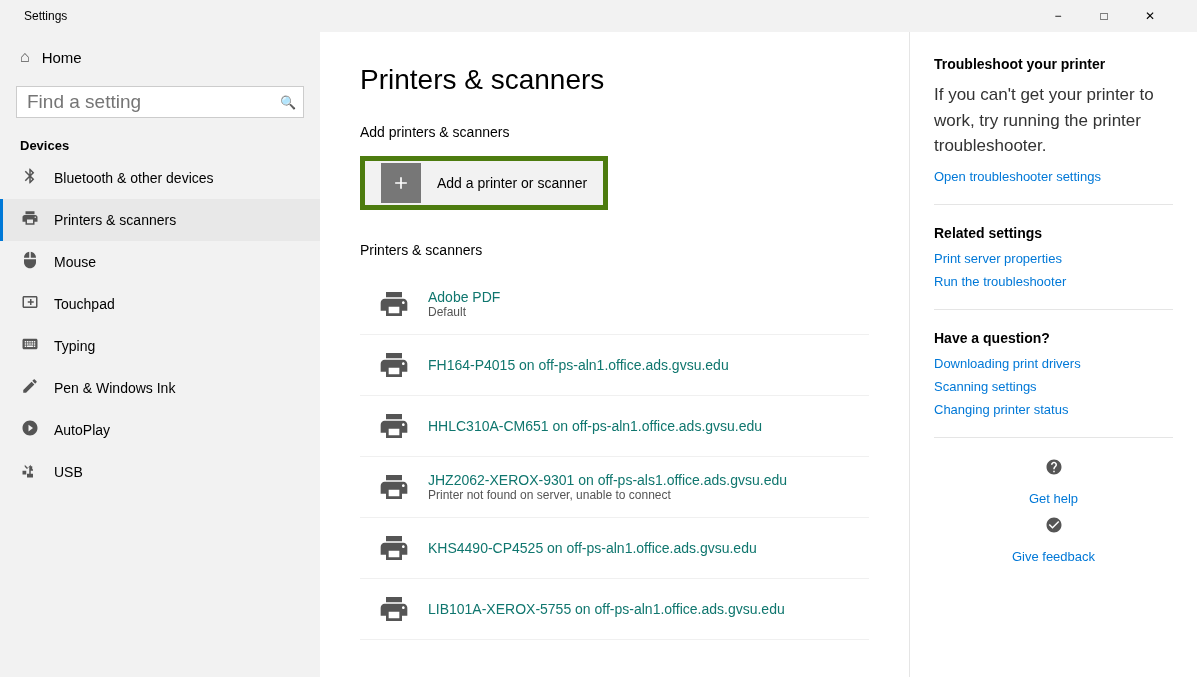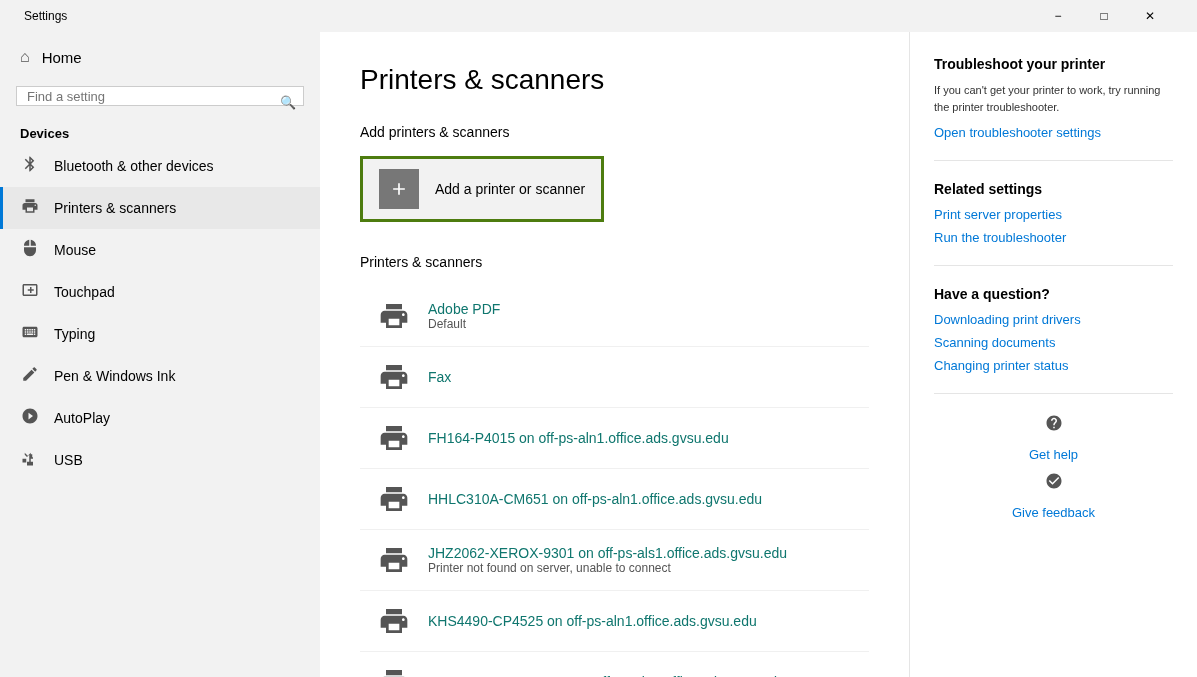--- a/index.html
+++ b/index.html
@@ -66,25 +66,25 @@
     .sidebar-home-label {
       font-size: 15px;
       color: #000;
     }
     .sidebar-search {
       margin: 4px 16px 12px 16px;
       position: relative;
     }
     .sidebar-search input {
       width: 100%;
-      height: 20px;
+      height: 32px;
       padding: 0 32px 0 10px;
       border: 1px solid #ccc;
       background: #fff;
-      font-size: 13px;
+      font-size: 19px;
       outline: none;
     }
     .search-icon-btn {
       position: absolute;
       right: 0;
       top: 0;
       height: 32px;
       width: 32px;
       border: none;
       background: transparent;
@@ -157,22 +157,22 @@
       font-weight: 400;
       color: #000;
       margin-bottom: 16px;
     }
 
     
     .add-printer-btn {
       display: flex;
       align-items: center;
       gap: 16px;
-      padding: 10px 16px;
-      border: 3px solid #4d7c0f;
+      padding: 2px 16px;
+      border: 5px solid #4d7c0f;
       background: #f2f2f2;
       cursor: pointer;
       margin-bottom: 32px;
       max-width: 400px;
     }
     .add-btn-icon {
       width: 40px;
       height: 40px;
       background: #777;
       display: flex;
@@ -230,21 +230,21 @@
       flex-shrink: 0;
       overflow-y: auto;
     }
     .right-section-title {
       font-size: 14px;
       font-weight: 600;
       color: #000;
       margin-bottom: 10px;
     }
     .right-section-text {
-      font-size: 11px;
+      font-size: 17px;
       color: #333;
       line-height: 1.5;
       margin-bottom: 10px;
     }
     .right-link {
       font-size: 13px;
       color: #0078d7;
       cursor: pointer;
       text-decoration: none;
       display: block;
@@ -399,83 +399,73 @@
             <svg class="printer-svg" viewBox="0 0 24 24" fill="#555">
                 <path d="M19 8H5c-1.66 0-3 1.34-3 3v6h4v4h12v-4h4v-6c0-1.66-1.34-3-3-3zm-3 11H8v-5h8v5zm3-7c-.55 0-1-.45-1-1s.45-1 1-1 1 .45 1 1-.45 1-1 1zm-1-9H6v4h12V3z"></path>
               </svg>
           </div>
           <div class="printer-info">
             <span class="printer-name">Adobe PDF</span>
             <span class="printer-status">Default</span>
           </div>
         </div>
 
+
         <div class="printer-item">
           <div class="printer-icon">
             <svg class="printer-svg" viewBox="0 0 24 24" fill="#555">
                 <path d="M19 8H5c-1.66 0-3 1.34-3 3v6h4v4h12v-4h4v-6c0-1.66-1.34-3-3-3zm-3 11H8v-5h8v5zm3-7c-.55 0-1-.45-1-1s.45-1 1-1 1 .45 1 1-.45 1-1 1zm-1-9H6v4h12V3z"></path>
               </svg>
           </div>
           <div class="printer-info">
-            <span class="printer-name">Fax</span>
+            <span class="printer-name">FH164-P4015 on off-ps-aln1.office.ads.gvsu.edu</span>
           </div>
         </div>
 
         <div class="printer-item">
           <div class="printer-icon">
             <svg class="printer-svg" viewBox="0 0 24 24" fill="#555">
                 <path d="M19 8H5c-1.66 0-3 1.34-3 3v6h4v4h12v-4h4v-6c0-1.66-1.34-3-3-3zm-3 11H8v-5h8v5zm3-7c-.55 0-1-.45-1-1s.45-1 1-1 1 .45 1 1-.45 1-1 1zm-1-9H6v4h12V3z"></path>
               </svg>
           </div>
           <div class="printer-info">
-            <span class="printer-name">FH164-P4015 on off-ps-aln1.office.ads.gvsu.edu</span>
+            <span class="printer-name">HHLC310A-CM651 on off-ps-aln1.office.ads.gvsu.edu</span>
           </div>
         </div>
 
         <div class="printer-item">
           <div class="printer-icon">
             <svg class="printer-svg" viewBox="0 0 24 24" fill="#555">
                 <path d="M19 8H5c-1.66 0-3 1.34-3 3v6h4v4h12v-4h4v-6c0-1.66-1.34-3-3-3zm-3 11H8v-5h8v5zm3-7c-.55 0-1-.45-1-1s.45-1 1-1 1 .45 1 1-.45 1-1 1zm-1-9H6v4h12V3z"></path>
               </svg>
           </div>
           <div class="printer-info">
-            <span class="printer-name">HHLC310A-CM651 on off-ps-aln1.office.ads.gvsu.edu</span>
+            <span class="printer-name">JHZ2062-XEROX-9301 on off-ps-als1.office.ads.gvsu.edu</span>
+            <span class="printer-status">Printer not found on server, unable to connect</span>
           </div>
         </div>
 
         <div class="printer-item">
           <div class="printer-icon">
             <svg class="printer-svg" viewBox="0 0 24 24" fill="#555">
                 <path d="M19 8H5c-1.66 0-3 1.34-3 3v6h4v4h12v-4h4v-6c0-1.66-1.34-3-3-3zm-3 11H8v-5h8v5zm3-7c-.55 0-1-.45-1-1s.45-1 1-1 1 .45 1 1-.45 1-1 1zm-1-9H6v4h12V3z"></path>
               </svg>
           </div>
           <div class="printer-info">
-            <span class="printer-name">JHZ2062-XEROX-9301 on off-ps-als1.office.ads.gvsu.edu</span>
-            <span class="printer-status">Printer not found on server, unable to connect</span>
+            <span class="printer-name">KHS4490-CP4525 on off-ps-aln1.office.ads.gvsu.edu</span>
           </div>
         </div>
 
         <div class="printer-item">
           <div class="printer-icon">
             <svg class="printer-svg" viewBox="0 0 24 24" fill="#555">
                 <path d="M19 8H5c-1.66 0-3 1.34-3 3v6h4v4h12v-4h4v-6c0-1.66-1.34-3-3-3zm-3 11H8v-5h8v5zm3-7c-.55 0-1-.45-1-1s.45-1 1-1 1 .45 1 1-.45 1-1 1zm-1-9H6v4h12V3z"></path>
               </svg>
           </div>
           <div class="printer-info">
-            <span class="printer-name">KHS4490-CP4525 on off-ps-aln1.office.ads.gvsu.edu</span>
-          </div>
-        </div>
-
-        <div class="printer-item">
-          <div class="printer-icon">
-            <svg class="printer-svg" viewBox="0 0 24 24" fill="#555">
-                <path d="M19 8H5c-1.66 0-3 1.34-3 3v6h4v4h12v-4h4v-6c0-1.66-1.34-3-3-3zm-3 11H8v-5h8v5zm3-7c-.55 0-1-.45-1-1s.45-1 1-1 1 .45 1 1-.45 1-1 1zm-1-9H6v4h12V3z"></path>
-              </svg>
-          </div>
-          <div class="printer-info">
             <span class="printer-name">LIB101A-XEROX-5755 on off-ps-aln1.office.ads.gvsu.edu</span>
           </div>
         </div>
 
       </div>
     </div>
 
     <div class="right-panel">
 
       <div class="right-section-title">Troubleshoot your printer</div>
@@ -485,21 +475,21 @@
       <hr class="right-divider">
 
       <div class="right-section-title">Related settings</div>
       <a class="right-link">Print server properties</a>
       <a class="right-link">Run the troubleshooter</a>
 
       <hr class="right-divider">
 
       <div class="right-section-title">Have a question?</div>
       <a class="right-link">Downloading print drivers</a>
-      <a class="right-link">Scanning documents</a>
+      <a class="right-link">Scanning settings</a>
       <a class="right-link">Changing printer status</a>
 
       <hr class="right-divider">
 
       <div class="right-help-item">
         <span class="right-help-icon">
           <svg width="18" height="18" viewBox="0 0 24 24" fill="#555">
               <path d="M12 2C6.48 2 2 6.48 2 12s4.48 10 10 10 10-4.48 10-10S17.52 2 12 2zm1 17h-2v-2h2v2zm2.07-7.75l-.9.92C13.45 12.9 13 13.5 13 15h-2v-.5c0-1.1.45-2.1 1.17-2.83l1.24-1.26c.37-.36.59-.86.59-1.41 0-1.1-.9-2-2-2s-2 .9-2 2H8c0-2.21 1.79-4 4-4s4 1.79 4 4c0 .88-.36 1.68-.93 2.25z"></path>
             </svg>
         </span>

